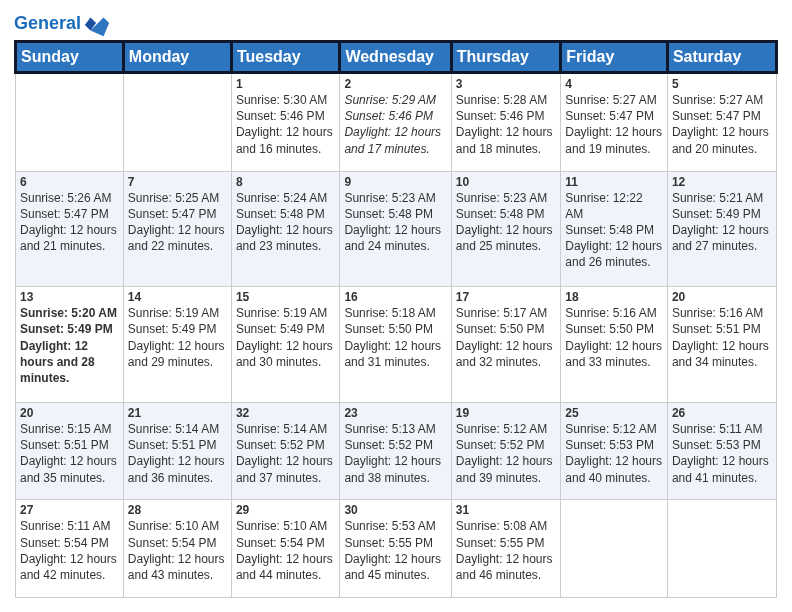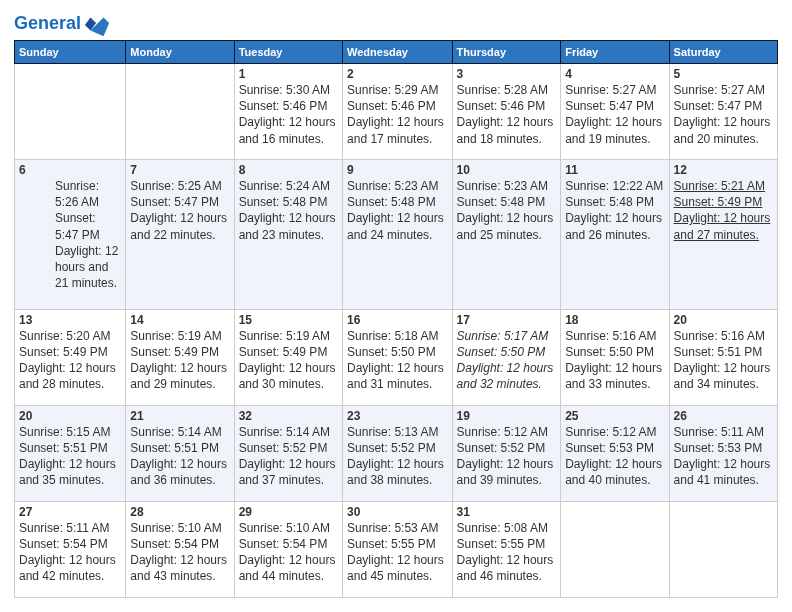--- a/index.html
+++ b/index.html
@@ -56,25 +56,25 @@
       color: #555;
     }
     .calendar {
       width: 100%;
       border-collapse: collapse;
       flex: 1;
     }
     .calendar th {
       background-color: #2e75c0;
       color: #fff;
-      font-size: 11px;
+      font-size: 16px;
       font-weight: bold;
       padding: 5px 4px;
       text-align: left;
-      border: 1px solid #0f172a;
+      border: 3px solid #0f172a;
       margin-top: 42px;
     }
     .calendar td {
       border: 1px solid #ccc;
       vertical-align: top;
       padding: 3px 4px;
       width: 113px;
       height: 82px;
       background: #fff;
       font-size: 9.5px;
@@ -145,21 +145,21 @@
           <td class="empty"></td>
           <td class="empty"></td>
           <td>
             <span class="day-num">1</span>
             <div class="day-info" style="white-space: pre-line;">Sunrise: 5:30 AM
 Sunset: 5:46 PM
 Daylight: 12 hours and 16 minutes.</div>
           </td>
           <td>
             <span class="day-num">2</span>
-            <div class="day-info" style="white-space: pre-line;">Sunrise: 5:29 AM
+            <div class="day-info" style="white-space: pre-line; font-style: italic;">Sunrise: 5:29 AM
 Sunset: 5:46 PM
 Daylight: 12 hours and 17 minutes.</div>
           </td>
           <td>
             <span class="day-num">3</span>
             <div class="day-info" style="white-space: pre-line;">Sunrise: 5:28 AM
 Sunset: 5:46 PM
 Daylight: 12 hours and 18 minutes.</div>
           </td>
           <td>
@@ -171,21 +171,21 @@
           <td>
             <span class="day-num">5</span>
             <div class="day-info" style="white-space: pre-line;">Sunrise: 5:27 AM
 Sunset: 5:47 PM
 Daylight: 12 hours and 20 minutes.</div>
           </td>
         </tr>
         <tr>
           <td>
             <span class="day-num">6</span>
-            <div class="day-info" style="white-space: pre-line; margin-left: 36px;">Sunrise: 5:26 AM
+            <div class="day-info" style="white-space: pre-line;">Sunrise: 5:26 AM
 Sunset: 5:47 PM
 Daylight: 12 hours and 21 minutes.</div>
           </td>
           <td>
             <span class="day-num">7</span>
             <div class="day-info" style="white-space: pre-line;">Sunrise: 5:25 AM
 Sunset: 5:47 PM
 Daylight: 12 hours and 22 minutes.</div>
           </td>
           <td>
@@ -207,29 +207,29 @@
 Daylight: 12 hours and 25 minutes.</div>
           </td>
           <td>
             <span class="day-num">11</span>
             <div class="day-info" style="white-space: pre-line;">Sunrise: 12:22 AM
 Sunset: 5:48 PM
 Daylight: 12 hours and 26 minutes.</div>
           </td>
           <td>
             <span class="day-num">12</span>
-            <div class="day-info" style="white-space: pre-line; text-decoration: underline;">Sunrise: 5:21 AM
+            <div class="day-info" style="white-space: pre-line;">Sunrise: 5:21 AM
 Sunset: 5:49 PM
 Daylight: 12 hours and 27 minutes.</div>
           </td>
         </tr>
         <tr>
           <td>
             <span class="day-num">13</span>
-            <div class="day-info" style="white-space: pre-line;">Sunrise: 5:20 AM
+            <div class="day-info" style="white-space: pre-line; font-weight: bold;">Sunrise: 5:20 AM
 Sunset: 5:49 PM
 Daylight: 12 hours and 28 minutes.</div>
           </td>
           <td>
             <span class="day-num">14</span>
             <div class="day-info" style="white-space: pre-line;">Sunrise: 5:19 AM
 Sunset: 5:49 PM
 Daylight: 12 hours and 29 minutes.</div>
           </td>
           <td>
@@ -239,21 +239,21 @@
 Daylight: 12 hours and 30 minutes.</div>
           </td>
           <td>
             <span class="day-num">16</span>
             <div class="day-info" style="white-space: pre-line;">Sunrise: 5:18 AM
 Sunset: 5:50 PM
 Daylight: 12 hours and 31 minutes.</div>
           </td>
           <td>
             <span class="day-num">17</span>
-            <div class="day-info" style="white-space: pre-line; font-style: italic;">Sunrise: 5:17 AM
+            <div class="day-info" style="white-space: pre-line;">Sunrise: 5:17 AM
 Sunset: 5:50 PM
 Daylight: 12 hours and 32 minutes.</div>
           </td>
           <td>
             <span class="day-num">18</span>
             <div class="day-info" style="white-space: pre-line;">Sunrise: 5:16 AM
 Sunset: 5:50 PM
 Daylight: 12 hours and 33 minutes.</div>
           </td>
           <td>

